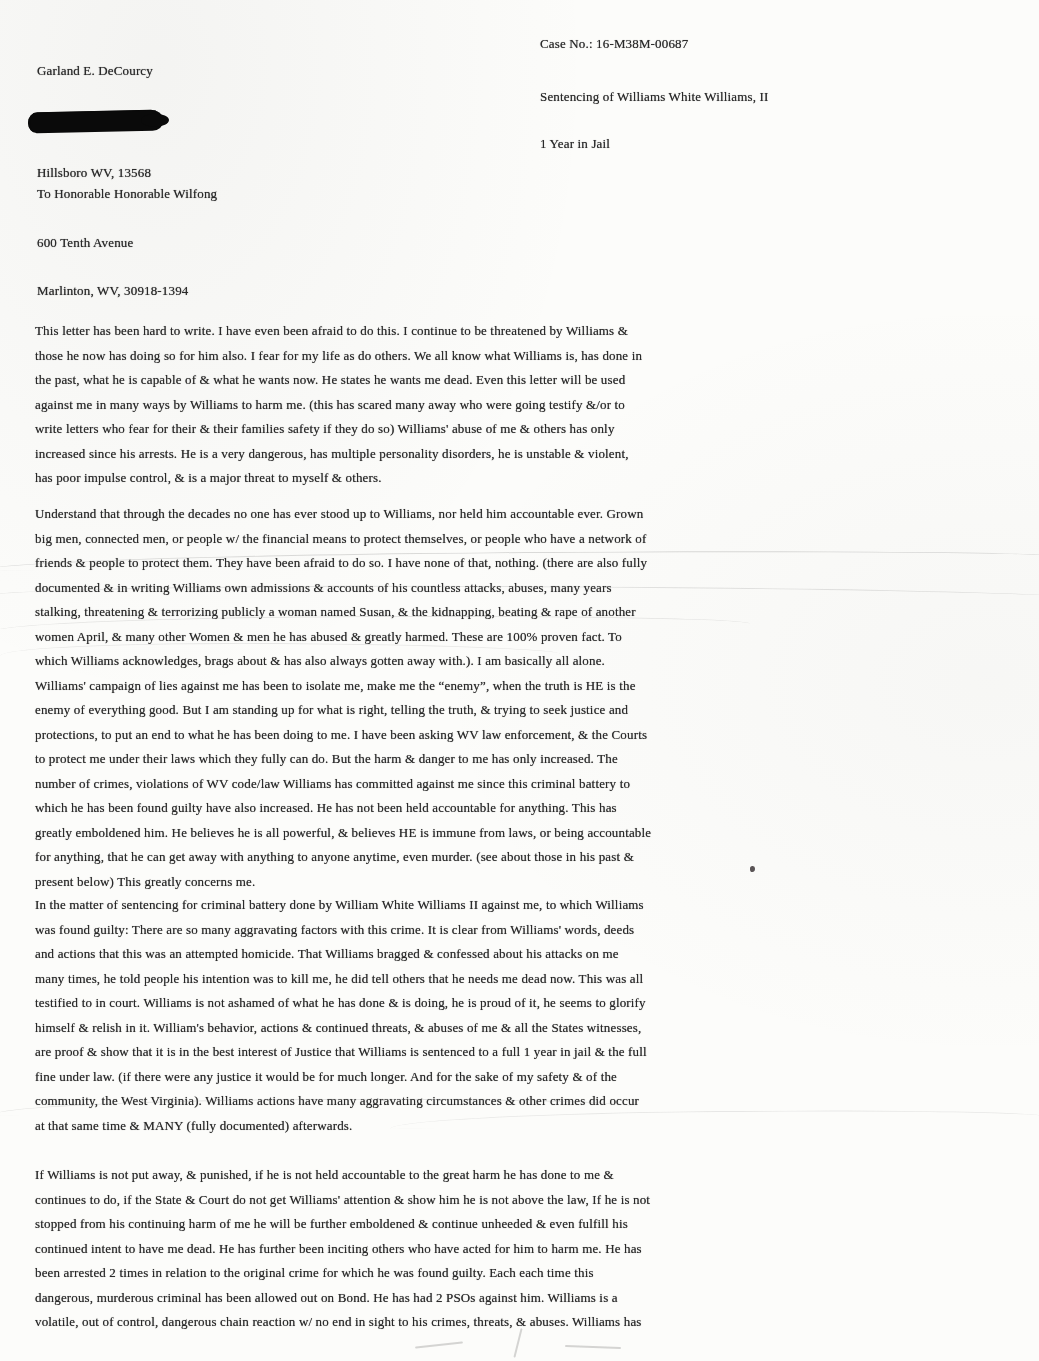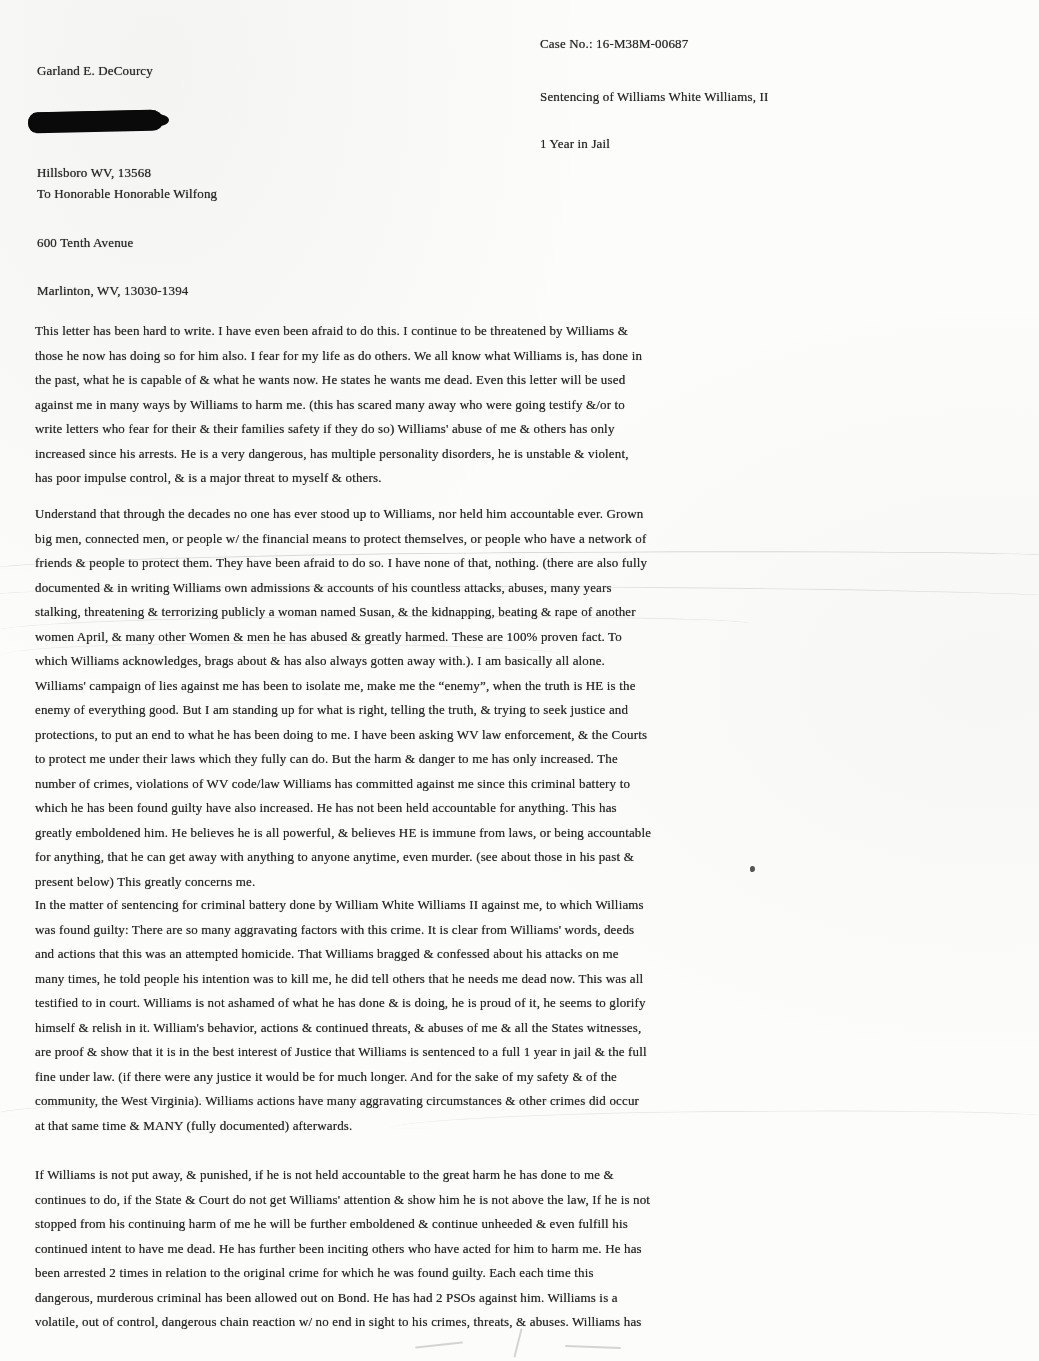--- a/index.html
+++ b/index.html
@@ -91,21 +91,21 @@
 
   <div class="txt caseblk">
     <div class="case-no">Case No.: 16-M38M-00687</div>
     <div class="subject">Sentencing of Williams White Williams, II</div>
     <div class="sentence">1 Year in Jail</div>
   </div>
 
   <div class="txt addr recipient">
     <div>To Honorable Honorable Wilfong</div>
     <div>600 Tenth Avenue</div>
-    <div>Marlinton, WV, 13030-1394</div>
+    <div>Marlinton, WV, 30918-1394</div>
   </div>
 
   <div class="txt p1">This letter has been hard to write. I have even been afraid to do this. I continue to be threatened by Williams &amp;
 those he now has doing so for him also. I fear for my life as do others. We all know what Williams is, has done in
 the past, what he is capable of &amp; what he wants now. He states he wants me dead. Even this letter will be used
 against me in many ways by Williams to harm me. (this has scared many away who were going testify &amp;/or to
 write letters who fear for their &amp; their families safety if they do so) Williams' abuse of me &amp; others has only
 increased since his arrests. He is a very dangerous, has multiple personality disorders, he is unstable &amp; violent,
 has poor impulse control, &amp; is a major threat to myself &amp; others.</div>
   <div class="txt p2">Understand that through the decades no one has ever stood up to Williams, nor held him accountable ever. Grown

